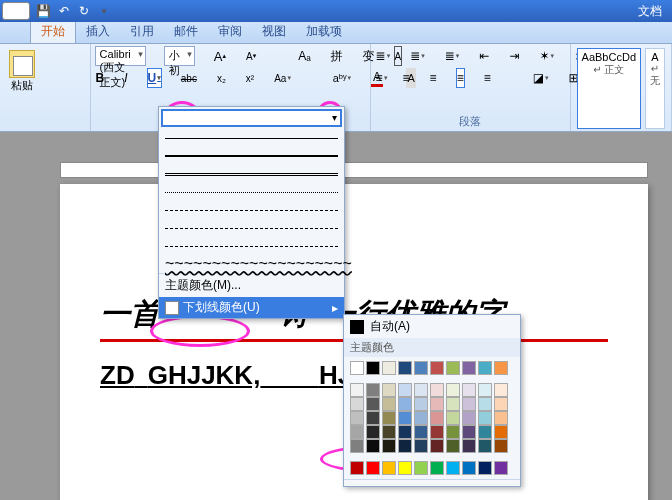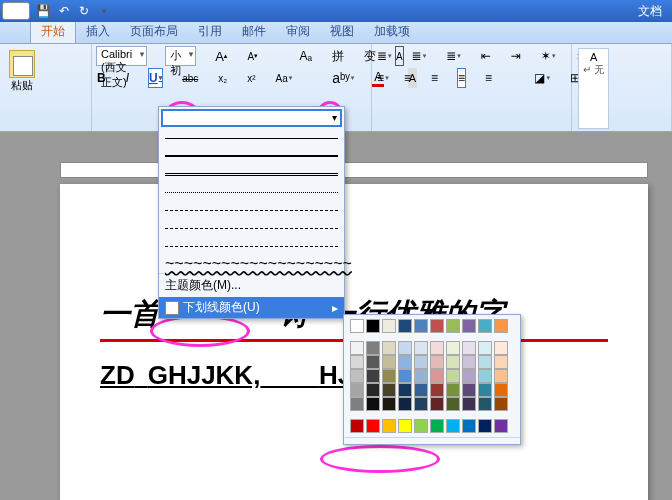--- a/index.html
+++ b/index.html
@@ -83,21 +83,20 @@
     <div class="qat-icon">↶</div>
     <div class="qat-icon">↻</div>
     <div class="qat-icon dd-arrow">▾</div>
   </div>
   <span class="titlebar-txt">文档</span>
 </div>
 
 <div class="ribbon-tabs">
   <div class="rtab active">开始</div>
   <div class="rtab">插入</div>
-  <div class="rtab">页面布局</div>
   <div class="rtab">引用</div>
   <div class="rtab">邮件</div>
   <div class="rtab">审阅</div>
   <div class="rtab">视图</div>
   <div class="rtab">加载项</div>
 </div>
 
 <div class="ribbon">
 
   <div class="group" style="width:92px">
@@ -124,21 +123,21 @@
       </div>
       <div class="font-row">
         <div class="sq-btn" style="font-weight:bold">B</div>
         <div class="sq-btn" style="font-style:italic">I</div>
         <div class="sq-btn underline-btn drop">U</div>
         <div class="sq-btn" style="text-decoration:line-through;font-size:10px">abc</div>
         <div class="sq-btn" style="font-size:10px">x₂</div>
         <div class="sq-btn" style="font-size:10px">x²</div>
         <div class="sq-btn drop" style="font-size:10px">Aa</div>
         <div class="sep"></div>
-        <div class="sq-btn drop" style="font-size:14px">aᵇʸ</div>
+        <div class="sq-btn drop" style="font-size:11px">aᵇʸ</div>
         <div class="sq-btn drop">
             <span style="border-bottom:3px solid #d40000;padding:0 2px">A</span>
           </div>
         <div class="sq-btn" style="background:#ddd;font-size:11px">A</div>
       </div>
     </div>
     <div class="group-label">字体</div>
   </div>
 
   <div class="group" style="width:200px">
@@ -157,24 +156,29 @@
         <div class="sq-btn">≡</div>
         <div class="sq-btn">≡</div>
         <div class="sq-btn">≡</div>
         <div class="sq-btn active">≡</div>
         <div class="sq-btn">≡</div>
         <div class="sep"></div>
         <div class="sq-btn drop">◪</div>
         <div class="sq-btn drop">⊞</div>
       </div>
     </div>
+    <div class="group-label">段落</div>
   </div>
 
   <div class="group" style="flex:1">
     <div class="group-body" style="display:flex">
+      <div class="style-box">
+        <div>AaBbCcDd</div>
+        <div class="style-name">↵ 正文</div>
+      </div>
       <div class="style-box" style="border-color:#b8cce6">
         <div>A</div>
         <div class="style-name">↵ 无</div>
       </div>
     </div>
   </div>
 
   <div class="magenta-circle c1"></div>
   <div class="magenta-circle c2"></div>
 </div>
@@ -219,20 +223,25 @@
       <span style="text-decoration:underline wavy;border:none">~~~~~~~~~~~~~~~~~~~~</span>
     </div>
   <div class="u-footer">主题颜色(M)...</div>
   <div class="u-color-row">
     <span><span class="tiny-ico"></span><span>下划线颜色(U)</span></span>
     <span>▸</span>
   </div>
 </div>
 
 <div class="color-fly">
+  <div class="auto-row">
+    <div class="auto-sw"></div>
+    <span>自动(A)</span>
+  </div>
+  <div class="sect-label">主题颜色</div>
   <div class="sw-grid" id="theme-row1">
       <div class="sw" style="background: rgb(255, 255, 255);"></div>
       <div class="sw" style="background: rgb(0, 0, 0);"></div>
       <div class="sw" style="background: rgb(238, 236, 225);"></div>
       <div class="sw" style="background: rgb(31, 73, 125);"></div>
       <div class="sw" style="background: rgb(79, 129, 189);"></div>
       <div class="sw" style="background: rgb(192, 80, 77);"></div>
       <div class="sw" style="background: rgb(155, 187, 89);"></div>
       <div class="sw" style="background: rgb(128, 100, 162);"></div>
       <div class="sw" style="background: rgb(75, 172, 198);"></div>

